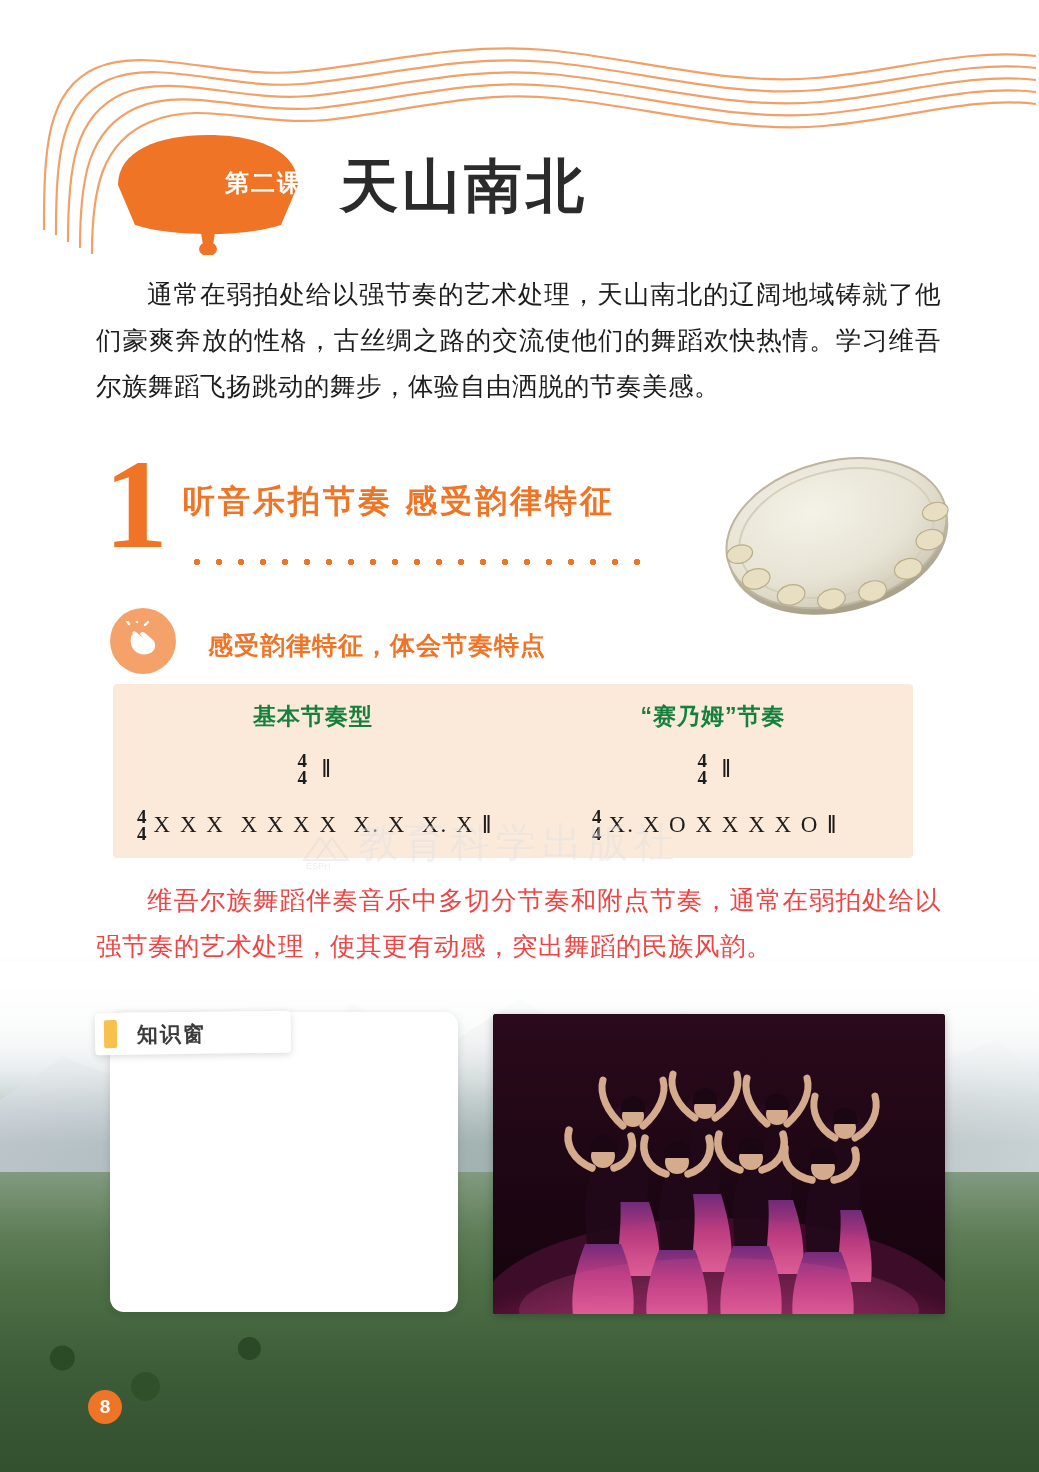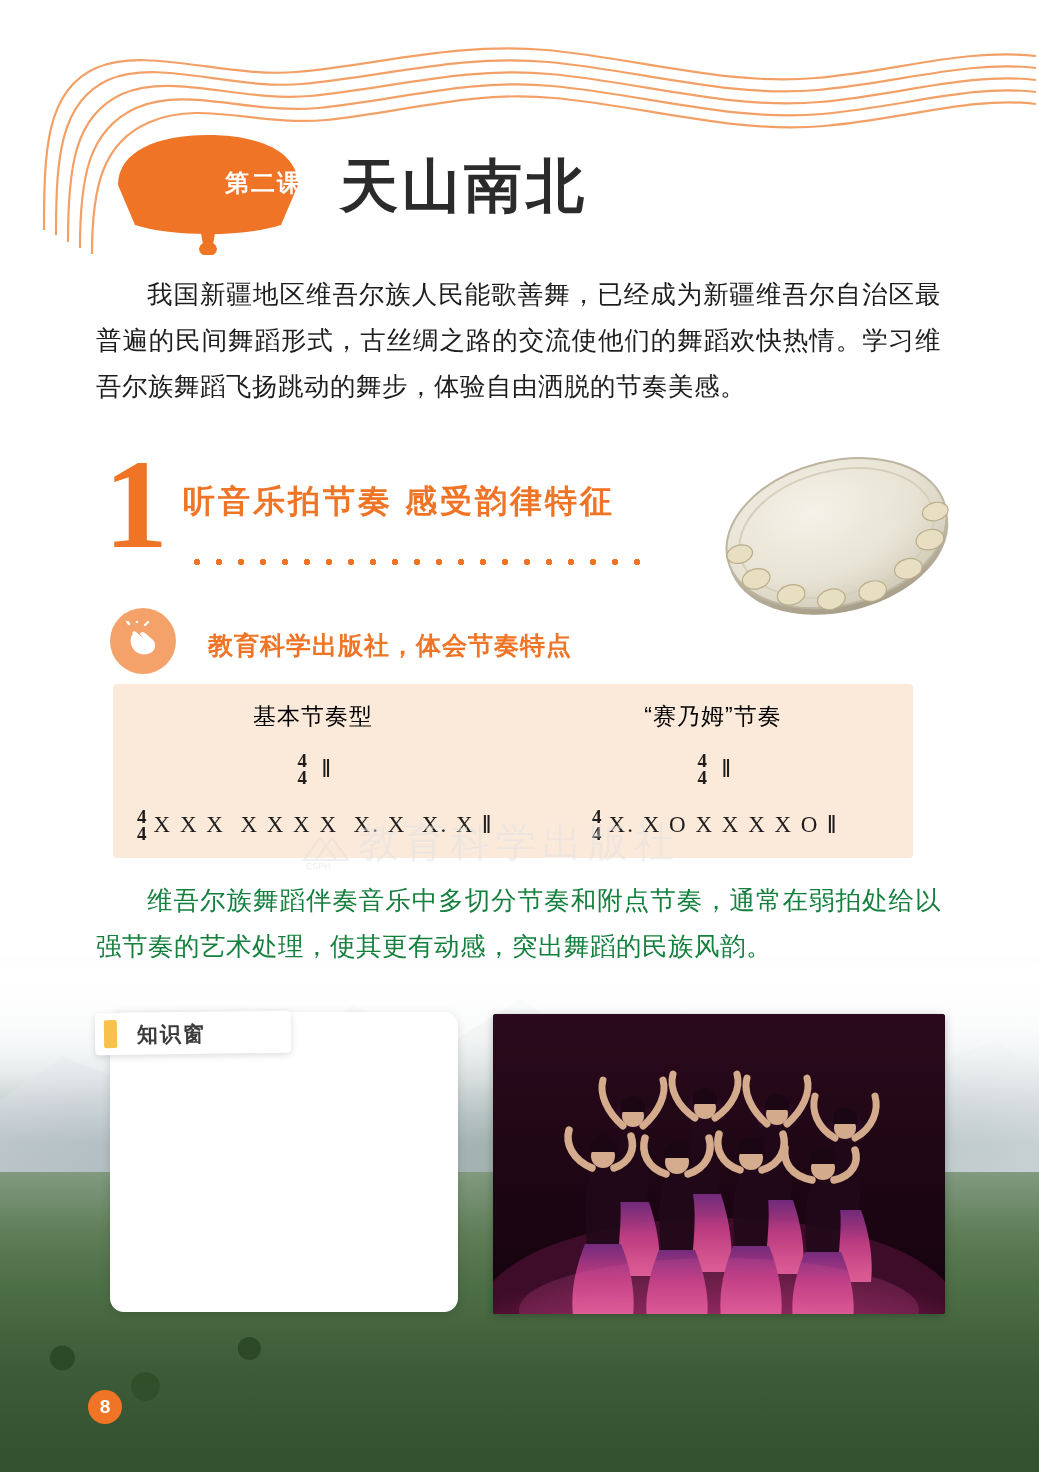--- a/index.html
+++ b/index.html
@@ -212,23 +212,23 @@
     height: 100%;
   }
   .rhythm-col.left { left: 0; }
   .rhythm-col.right { left: 400px; }
   .rhythm-title {
     position: absolute;
     top: 17px;
     width: 100%;
     text-align: center;
     font-family: "Liberation Sans", sans-serif;
-    font-weight: normal;
+    font-weight: bold;
     font-size: 23px;
-    color: #000000;
+    color: #15803d;
     letter-spacing: 1px;
   }
   .staff-row {
     position: absolute;
     left: 0;
     width: 100%;
     height: 46px;
     display: flex;
     align-items: center;
     justify-content: center;
@@ -290,21 +290,21 @@
   }
 
   
   .para2 {
     position: absolute;
     left: 96px;
     top: 878px;
     width: 845px;
     font-size: 25.5px;
     line-height: 46px;
-    color: #15803d;
+    color: #ef4444;
     text-align: justify;
     text-indent: 2em;
     letter-spacing: 0.5px;
   }
 
   
   .know-card {
     position: absolute;
     left: 110px;
     top: 1012px;
@@ -415,21 +415,21 @@
     <svg width="190" height="122" viewBox="0 0 190 122">
       <path d="M5,52 C5,18 45,2 95,2 C145,2 185,18 185,52 L168,92 C150,98 122,101 95,101 C68,101 40,98 22,92 Z" fill="#ef7425"></path>
       <path d="M88,100 L102,100 L100,112 C99,118 91,118 90,112 Z" fill="#ef7425"></path>
       <ellipse cx="95" cy="116" rx="9" ry="7" fill="#ef7425"></ellipse>
     </svg>
     <div class="label">第二课</div>
   </div>
 
   <div class="lesson-title">天山南北</div>
 
-  <div class="intro">我国新疆地区维吾尔族人民能歌善舞，已经成为新疆维吾尔自治区最普遍的民间舞蹈形式，古丝绸之路的交流使他们的舞蹈欢快热情。学习维吾尔族舞蹈飞扬跳动的舞步，体验自由洒脱的节奏美感。</div>
+  <div class="intro">通常在弱拍处给以强节奏的艺术处理，天山南北的辽阔地域铸就了他们豪爽奔放的性格，古丝绸之路的交流使他们的舞蹈欢快热情。学习维吾尔族舞蹈飞扬跳动的舞步，体验自由洒脱的节奏美感。</div>
 
   <div class="big-number">1</div>
   <div class="section-heading">听音乐拍节奏  感受韵律特征</div>
   <div class="dotted-rule"></div>
 
   <svg class="tambourine" viewBox="0 0 250 190">
     <defs>
       <radialGradient id="headG" cx="42%" cy="32%" r="72%">
         <stop offset="0%" stop-color="#f4f2e8"></stop>
         <stop offset="65%" stop-color="#e7e3d4"></stop>
@@ -460,21 +460,21 @@
   <div class="clap-icon">
     <svg width="40" height="40" viewBox="0 0 40 40">
       <g stroke="#ffffff" stroke-width="2.4" fill="none" stroke-linecap="round">
         <path d="M6,3 L4,0"></path>
           <path d="M14,1 L14,-2"></path>
           <path d="M22,4 L25,1"></path>
       </g>
       <path d="M9,14 C7,17 7,24 11,29 C15,34 24,35 29,31 C33,28 33,22 30,19 L22,12 C20,10 17,11 17,13 L20,17 L13,11 C11,9 8,11 10,14 Z" fill="#ffffff"></path>
     </svg>
   </div>
-  <div class="activity-label">教育科学出版社，体会节奏特点</div>
+  <div class="activity-label">感受韵律特征，体会节奏特点</div>
 
   <div class="rhythm-box">
     <div class="rhythm-col left">
       <div class="rhythm-title">基本节奏型</div>
       <div class="staff-row r1">
         <span class="time-sig">
           <span>4</span>
           <span>4</span>
         </span>
         <span class="barline">‖</span>

